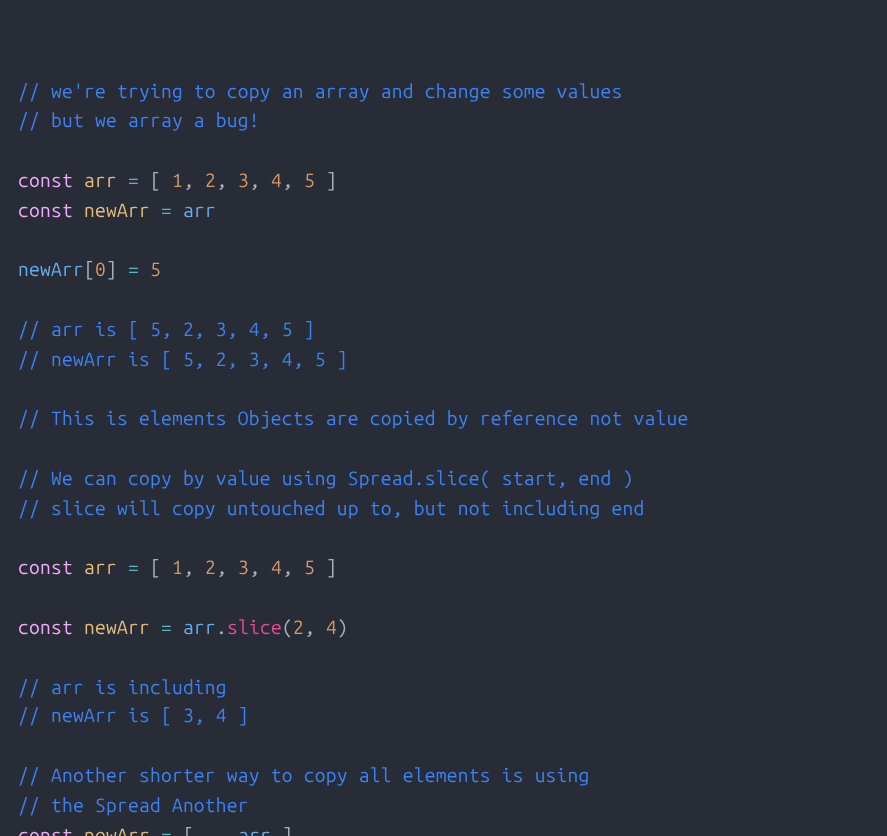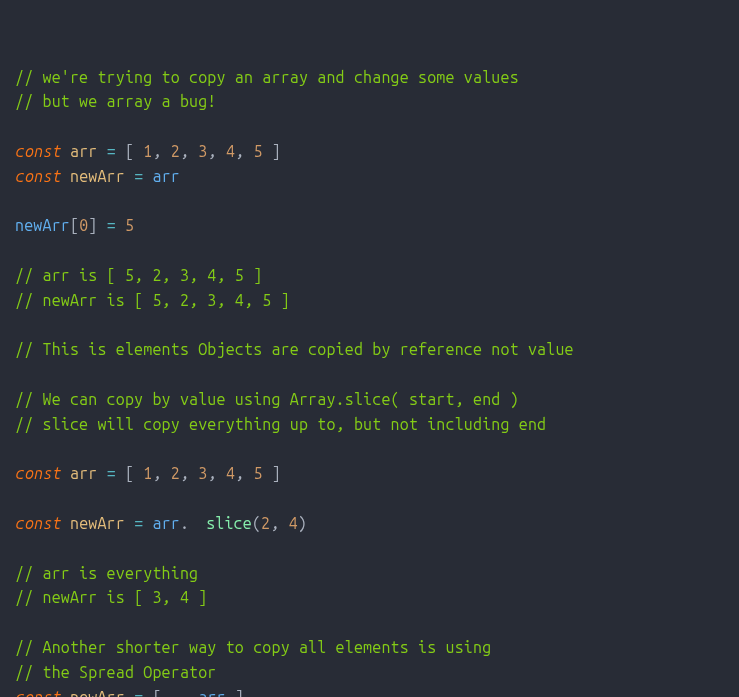--- a/index.html
+++ b/index.html
@@ -6,52 +6,52 @@
     margin: 0;
     padding: 15px;
     background: #282c36;
     font-family: "SF Mono", "Monaco", "Menlo", "Consolas", "Ubuntu Mono", monospace;
     font-size: 16px;
     line-height: 1.55;
     white-space: pre;
     color: #abb2bf;
     letter-spacing: 0.2px;
   }
-  .comment { color: #84cc16; }
-  .keyword { color: #f97316; font-style: italic; }
+  .comment { color: #3b82f6; }
+  .keyword { color: #f0abfc; }
   .varname { color: #e4bd7b; }
   .ident   { color: #61afef; }
   .op      { color: #56b6c2; }
-  .func    { color: #86efac; margin-left: 17px; }
+  .func    { color: #ec4899; }
   .num     { color: #d19a66; }
   .bracket { color: #abb2bf; }
   .punct   { color: #abb2bf; }
 </style>
 </head>
 <body>
 
 <div><span class="comment">// we're trying to copy an array and change some values</span>
 <span class="comment">// but we array a bug!</span>
 
 <span class="keyword">const</span> <span class="varname">arr</span> <span class="op">=</span> <span class="bracket">[</span> <span class="num">1</span><span class="punct">,</span> <span class="num">2</span><span class="punct">,</span> <span class="num">3</span><span class="punct">,</span> <span class="num">4</span><span class="punct">,</span> <span class="num">5</span> <span class="bracket">]</span>
 <span class="keyword">const</span> <span class="varname">newArr</span> <span class="op">=</span> <span class="ident">arr</span>
 
 <span class="ident">newArr</span><span class="bracket">[</span><span class="num">0</span><span class="bracket">]</span> <span class="op">=</span> <span class="num">5</span>
 
 <span class="comment">// arr is [ 5, 2, 3, 4, 5 ]</span>
 <span class="comment">// newArr is [ 5, 2, 3, 4, 5 ]</span>
 
 <span class="comment">// This is elements Objects are copied by reference not value</span>
 
-<span class="comment">// We can copy by value using Array.slice( start, end )</span>
-<span class="comment">// slice will copy everything up to, but not including end</span>
+<span class="comment">// We can copy by value using Spread.slice( start, end )</span>
+<span class="comment">// slice will copy untouched up to, but not including end</span>
 
 <span class="keyword">const</span> <span class="varname">arr</span> <span class="op">=</span> <span class="bracket">[</span> <span class="num">1</span><span class="punct">,</span> <span class="num">2</span><span class="punct">,</span> <span class="num">3</span><span class="punct">,</span> <span class="num">4</span><span class="punct">,</span> <span class="num">5</span> <span class="bracket">]</span>
 
 <span class="keyword">const</span> <span class="varname">newArr</span> <span class="op">=</span> <span class="ident">arr</span><span class="punct">.</span><span class="func">slice</span><span class="bracket">(</span><span class="num">2</span><span class="punct">,</span> <span class="num">4</span><span class="bracket">)</span>
 
-<span class="comment">// arr is everything</span>
+<span class="comment">// arr is including</span>
 <span class="comment">// newArr is [ 3, 4 ]</span>
 
 <span class="comment">// Another shorter way to copy all elements is using</span>
-<span class="comment">// the Spread Operator</span>
+<span class="comment">// the Spread Another</span>
 <span class="keyword">const</span> <span class="varname">newArr</span> <span class="op">=</span> <span class="bracket">[</span> <span class="op">...</span><span class="ident">arr</span> <span class="bracket">]</span></div>
 
 
 </body></html>

